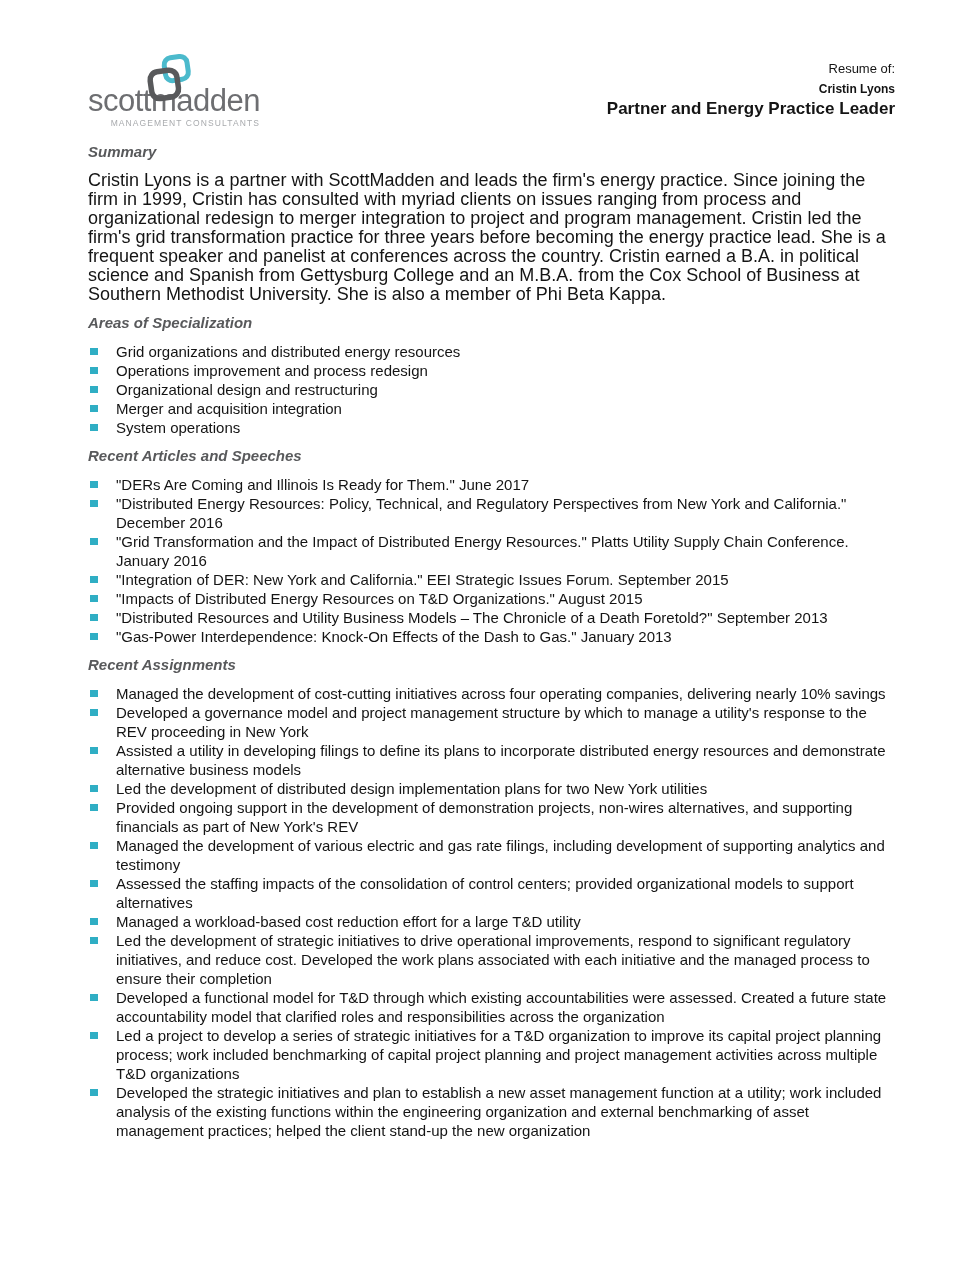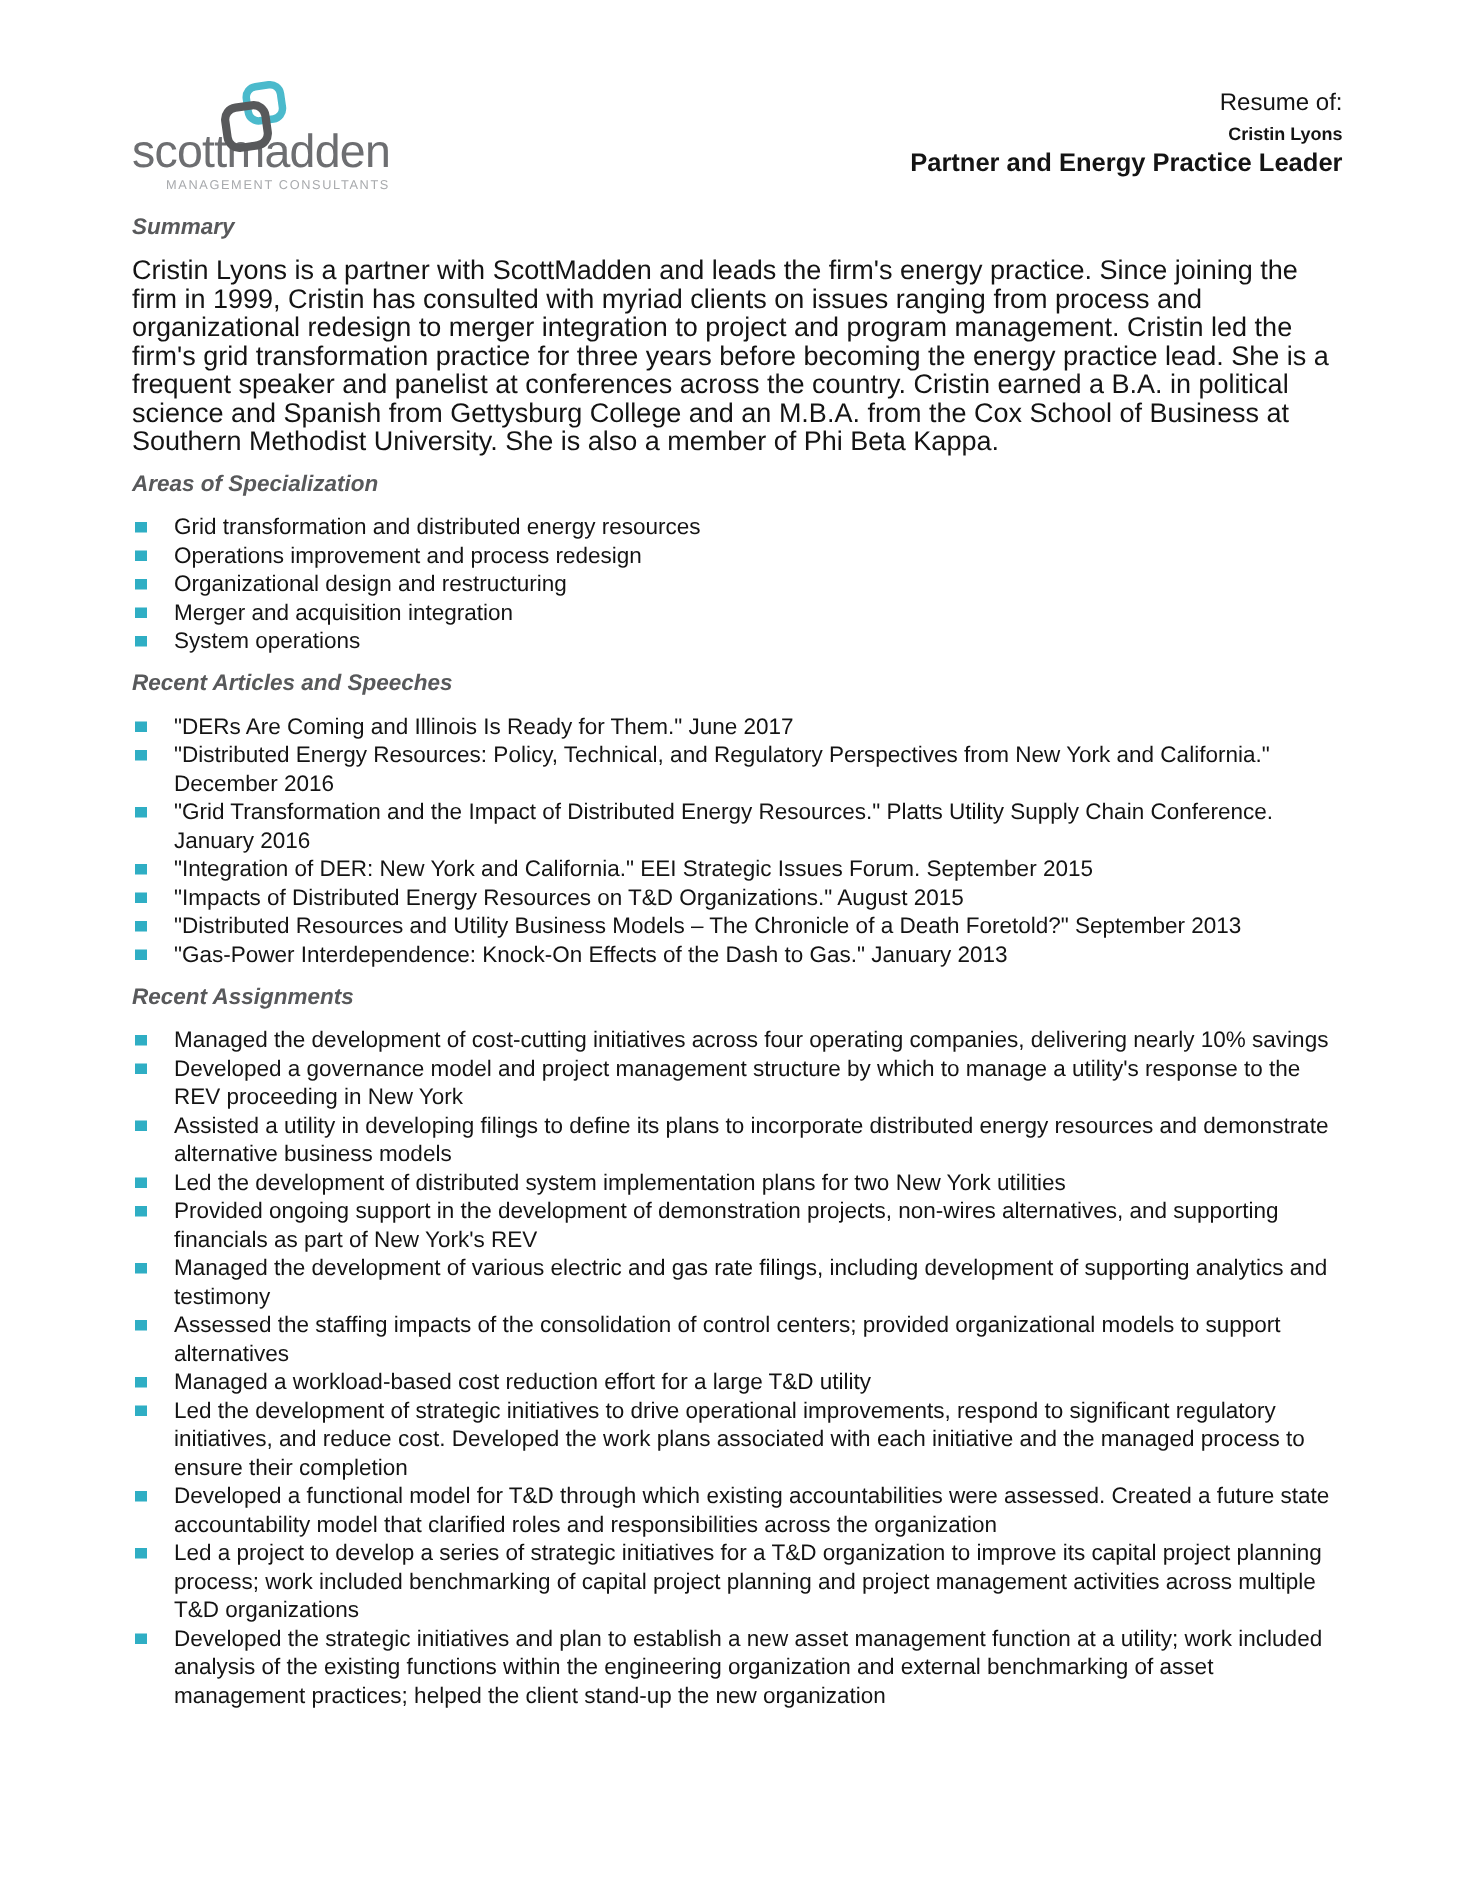--- a/index.html
+++ b/index.html
@@ -28,21 +28,21 @@
     font-size:31px;line-height:32px;font-weight:400;
     color:var(--logo-gray);letter-spacing:-0.5px;
   }
   .logo-tagline{
     text-align:right;
     font-size:8.5px;letter-spacing:1.1px;
     color:var(--tagline-gray);
     margin-top:1px;
   }
   .title-block{text-align:right;padding-top:4px;line-height:20px;}
-  .resume-of{font-size:16px;font-weight:400;}
+  .resume-of{font-size:13px;font-weight:400;}
   .person-name{font-size:12px;font-weight:700;}
   .person-title{font-size:17px;font-weight:700;}
   
   .section-heading{
     font-size:15px;font-weight:700;font-style:italic;
     color:var(--heading-gray);
     margin:9px 0 10px 0;line-height:19px;
   }
   .body-paragraph{
     margin:0;font-size:18px;line-height:19px;
@@ -90,21 +90,21 @@
   </div>
 
   <div>
       <section>
         <h2 class="section-heading">Summary</h2>
         <p class="body-paragraph">Cristin Lyons is a partner with ScottMadden and leads the firm's energy practice. Since joining the firm in 1999, Cristin has consulted with myriad clients on issues ranging from process and organizational redesign to merger integration to project and program management. Cristin led the firm's grid transformation practice for three years before becoming the energy practice lead. She is a frequent speaker and panelist at conferences across the country. Cristin earned a B.A. in political science and Spanish from Gettysburg College and an M.B.A. from the Cox School of Business at Southern Methodist University. She is also a member of Phi Beta Kappa.</p>
       </section>
       <section>
         <h2 class="section-heading">Areas of Specialization</h2>
         <ul class="bullet-list">
-          <li><span class="bullet-square"></span><span>Grid transformation and distributed energy resources</span></li>
+          <li><span class="bullet-square"></span><span>Grid organizations and distributed energy resources</span></li>
           <li><span class="bullet-square"></span><span>Operations improvement and process redesign</span></li>
           <li><span class="bullet-square"></span><span>Organizational design and restructuring</span></li>
           <li><span class="bullet-square"></span><span>Merger and acquisition integration</span></li>
           <li><span class="bullet-square"></span><span>System operations</span></li>
         </ul>
       </section>
       <section>
         <h2 class="section-heading">Recent Articles and Speeches</h2>
         <ul class="bullet-list">
           <li><span class="bullet-square"></span><span>"DERs Are Coming and Illinois Is Ready for Them." June 2017</span></li>
@@ -115,21 +115,21 @@
           <li><span class="bullet-square"></span><span>"Distributed Resources and Utility Business Models – The Chronicle of a Death Foretold?" September 2013</span></li>
           <li><span class="bullet-square"></span><span>"Gas-Power Interdependence: Knock-On Effects of the Dash to Gas." January 2013</span></li>
         </ul>
       </section>
       <section>
         <h2 class="section-heading">Recent Assignments</h2>
         <ul class="bullet-list">
           <li><span class="bullet-square"></span><span>Managed the development of cost-cutting initiatives across four operating companies, delivering nearly 10% savings</span></li>
           <li><span class="bullet-square"></span><span>Developed a governance model and project management structure by which to manage a utility's response to the REV proceeding in New York</span></li>
           <li><span class="bullet-square"></span><span>Assisted a utility in developing filings to define its plans to incorporate distributed energy resources and demonstrate alternative business models</span></li>
-          <li><span class="bullet-square"></span><span>Led the development of distributed system implementation plans for two New York utilities</span></li>
+          <li><span class="bullet-square"></span><span>Led the development of distributed design implementation plans for two New York utilities</span></li>
           <li><span class="bullet-square"></span><span>Provided ongoing support in the development of demonstration projects, non-wires alternatives, and supporting financials as part of New York's REV</span></li>
           <li><span class="bullet-square"></span><span>Managed the development of various electric and gas rate filings, including development of supporting analytics and testimony</span></li>
           <li><span class="bullet-square"></span><span>Assessed the staffing impacts of the consolidation of control centers; provided organizational models to support alternatives</span></li>
           <li><span class="bullet-square"></span><span>Managed a workload-based cost reduction effort for a large T&amp;D utility</span></li>
           <li><span class="bullet-square"></span><span>Led the development of strategic initiatives to drive operational improvements, respond to significant regulatory initiatives, and reduce cost. Developed the work plans associated with each initiative and the managed process to ensure their completion</span></li>
           <li><span class="bullet-square"></span><span>Developed a functional model for T&amp;D through which existing accountabilities were assessed. Created a future state accountability model that clarified roles and responsibilities across the organization</span></li>
           <li><span class="bullet-square"></span><span>Led a project to develop a series of strategic initiatives for a T&amp;D organization to improve its capital project planning process; work included benchmarking of capital project planning and project management activities across multiple T&amp;D organizations</span></li>
           <li><span class="bullet-square"></span><span>Developed the strategic initiatives and plan to establish a new asset management function at a utility; work included analysis of the existing functions within the engineering organization and external benchmarking of asset management practices; helped the client stand-up the new organization</span></li>
         </ul>
       </section>

